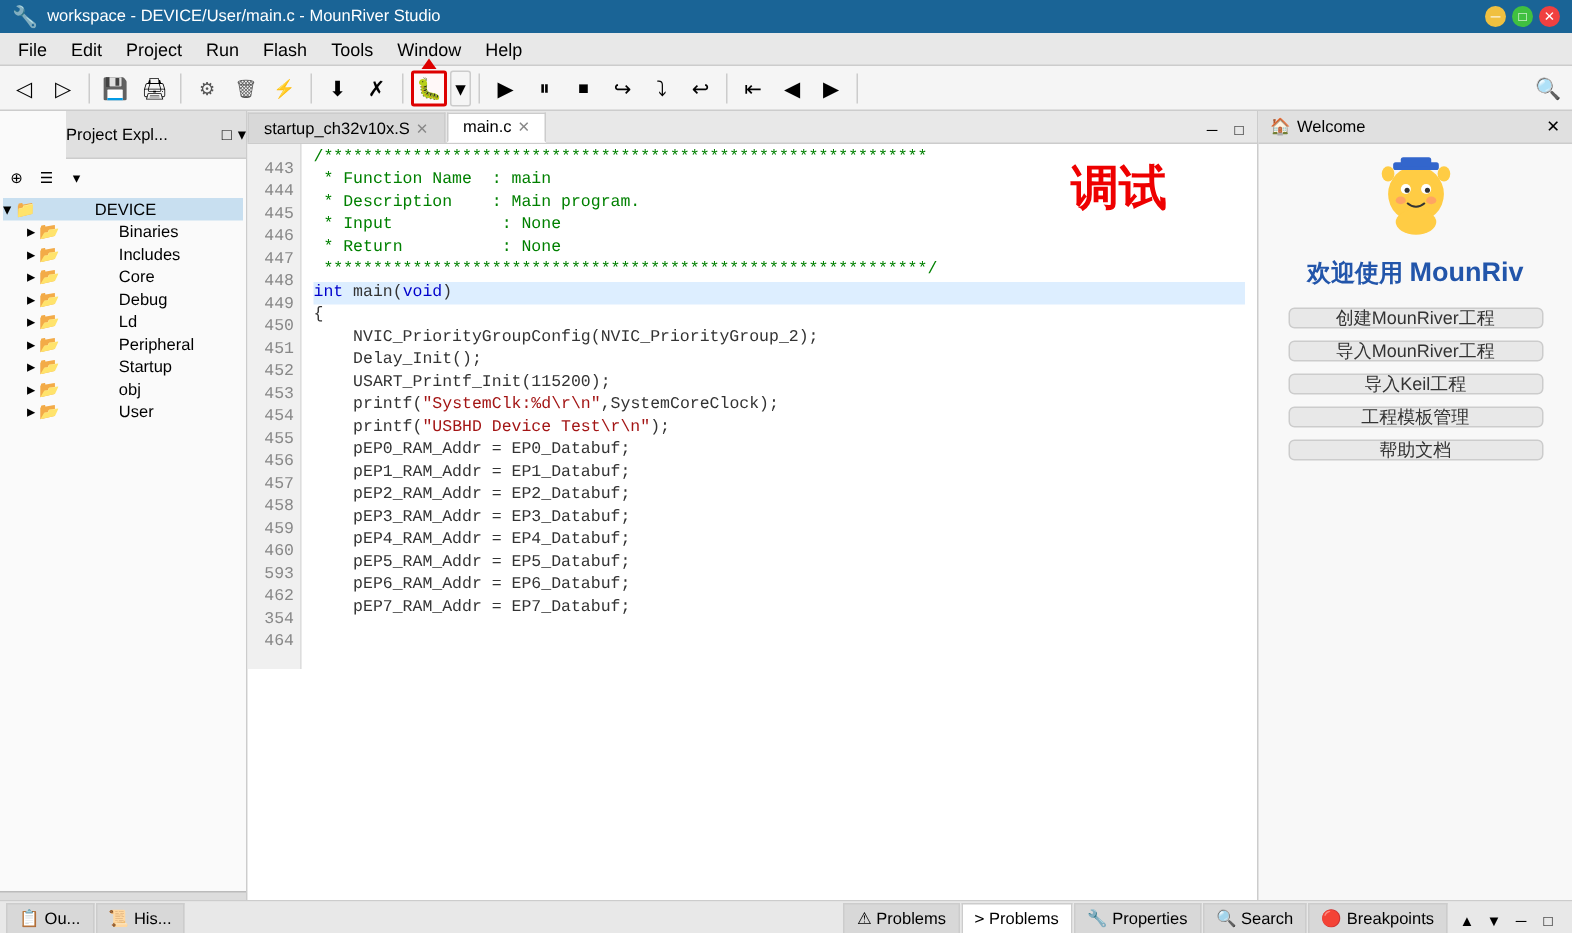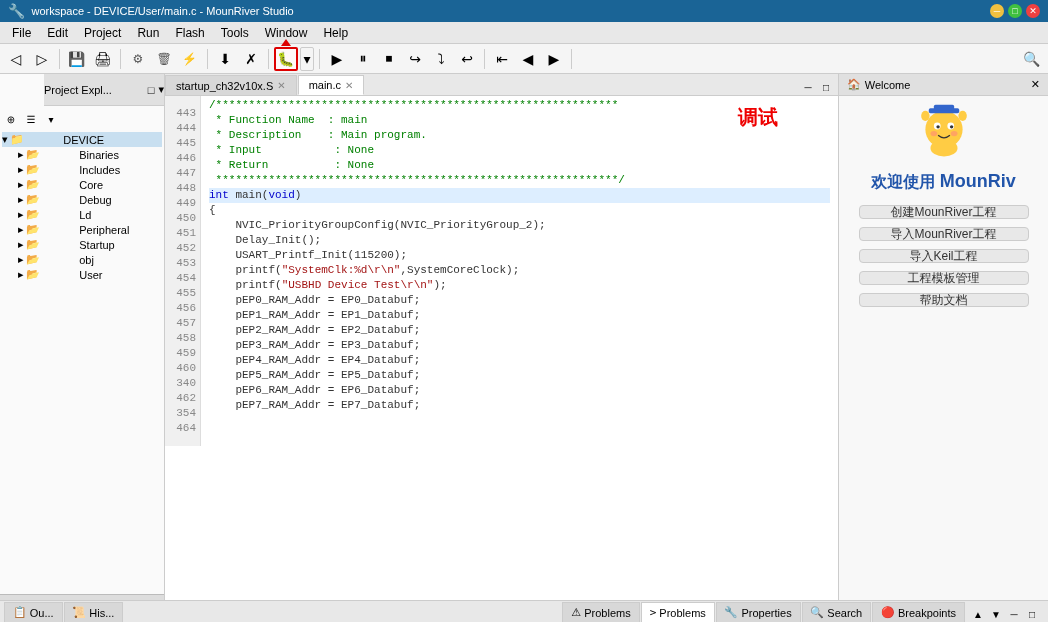--- a/index.html
+++ b/index.html
@@ -244,21 +244,21 @@
       </div>
       <div style="flex:1"></div>
       <div style="display:flex;gap:2px;padding-right:4px;align-items:center;">
         <div class="toolbar-btn" style="width:16px;height:16px;font-size:10px;">─</div>
         <div class="toolbar-btn" style="width:16px;height:16px;font-size:10px;">□</div>
       </div>
     </div>
     <div id="code-editor">
       <div style="position:relative;">
 
-        <div id="debug-annotation" style="position:absolute;top:8px;right:60px;color:#e00;font-size:20px;font-weight:bold;font-family:'Microsoft YaHei',sans-serif;z-index:10;">调试</div>
+        <div id="debug-annotation" style="position:absolute;top:8px;right:60px;color:#e00;font-size:32px;font-weight:bold;font-family:'Microsoft YaHei',sans-serif;z-index:10;">调试</div>
       </div>
       <div class="code-area">
         <div class="line-numbers" id="line-nums">
             <div>443</div>
             <div>444</div>
             <div>445</div>
             <div>446</div>
             <div>447</div>
             <div>448</div>
             <div>449</div>
@@ -266,21 +266,21 @@
             <div>451</div>
             <div>452</div>
             <div>453</div>
             <div>454</div>
             <div>455</div>
             <div>456</div>
             <div>457</div>
             <div>458</div>
             <div>459</div>
             <div>460</div>
-            <div>340</div>
+            <div>593</div>
             <div>462</div>
             <div>354</div>
             <div>464</div>
           </div>
         <div class="code-content" id="code-lines"><div><span style="color:#008000;">/*************************************************************</span></div><div><span style="color:#008000;"> * Function Name  : main</span></div><div><span style="color:#008000;"> * Description    : Main program.</span></div><div><span style="color:#008000;"> * Input           : None</span></div><div><span style="color:#008000;"> * Return          : None</span></div><div><span style="color:#008000;"> *************************************************************/</span></div><div style="background: rgb(221, 238, 255);"><span style="color:#0000cc;">int</span> main(<span style="color:#0000cc;">void</span>)</div><div>{</div><div>    NVIC_PriorityGroupConfig(NVIC_PriorityGroup_2);</div><div>    Delay_Init();</div><div>    USART_Printf_Init(115200);</div><div>    printf(<span style="color:#a31515;">"SystemClk:%d\r\n"</span>,SystemCoreClock);</div><div></div><div>    printf(<span style="color:#a31515;">"USBHD Device Test\r\n"</span>);</div><div>    pEP0_RAM_Addr = EP0_Databuf;</div><div>    pEP1_RAM_Addr = EP1_Databuf;</div><div>    pEP2_RAM_Addr = EP2_Databuf;</div><div>    pEP3_RAM_Addr = EP3_Databuf;</div><div>    pEP4_RAM_Addr = EP4_Databuf;</div><div>    pEP5_RAM_Addr = EP5_Databuf;</div><div>    pEP6_RAM_Addr = EP6_Databuf;</div><div>    pEP7_RAM_Addr = EP7_Databuf;</div></div>
       </div>
     </div>
   </div>
 
   <div id="right-panel">

